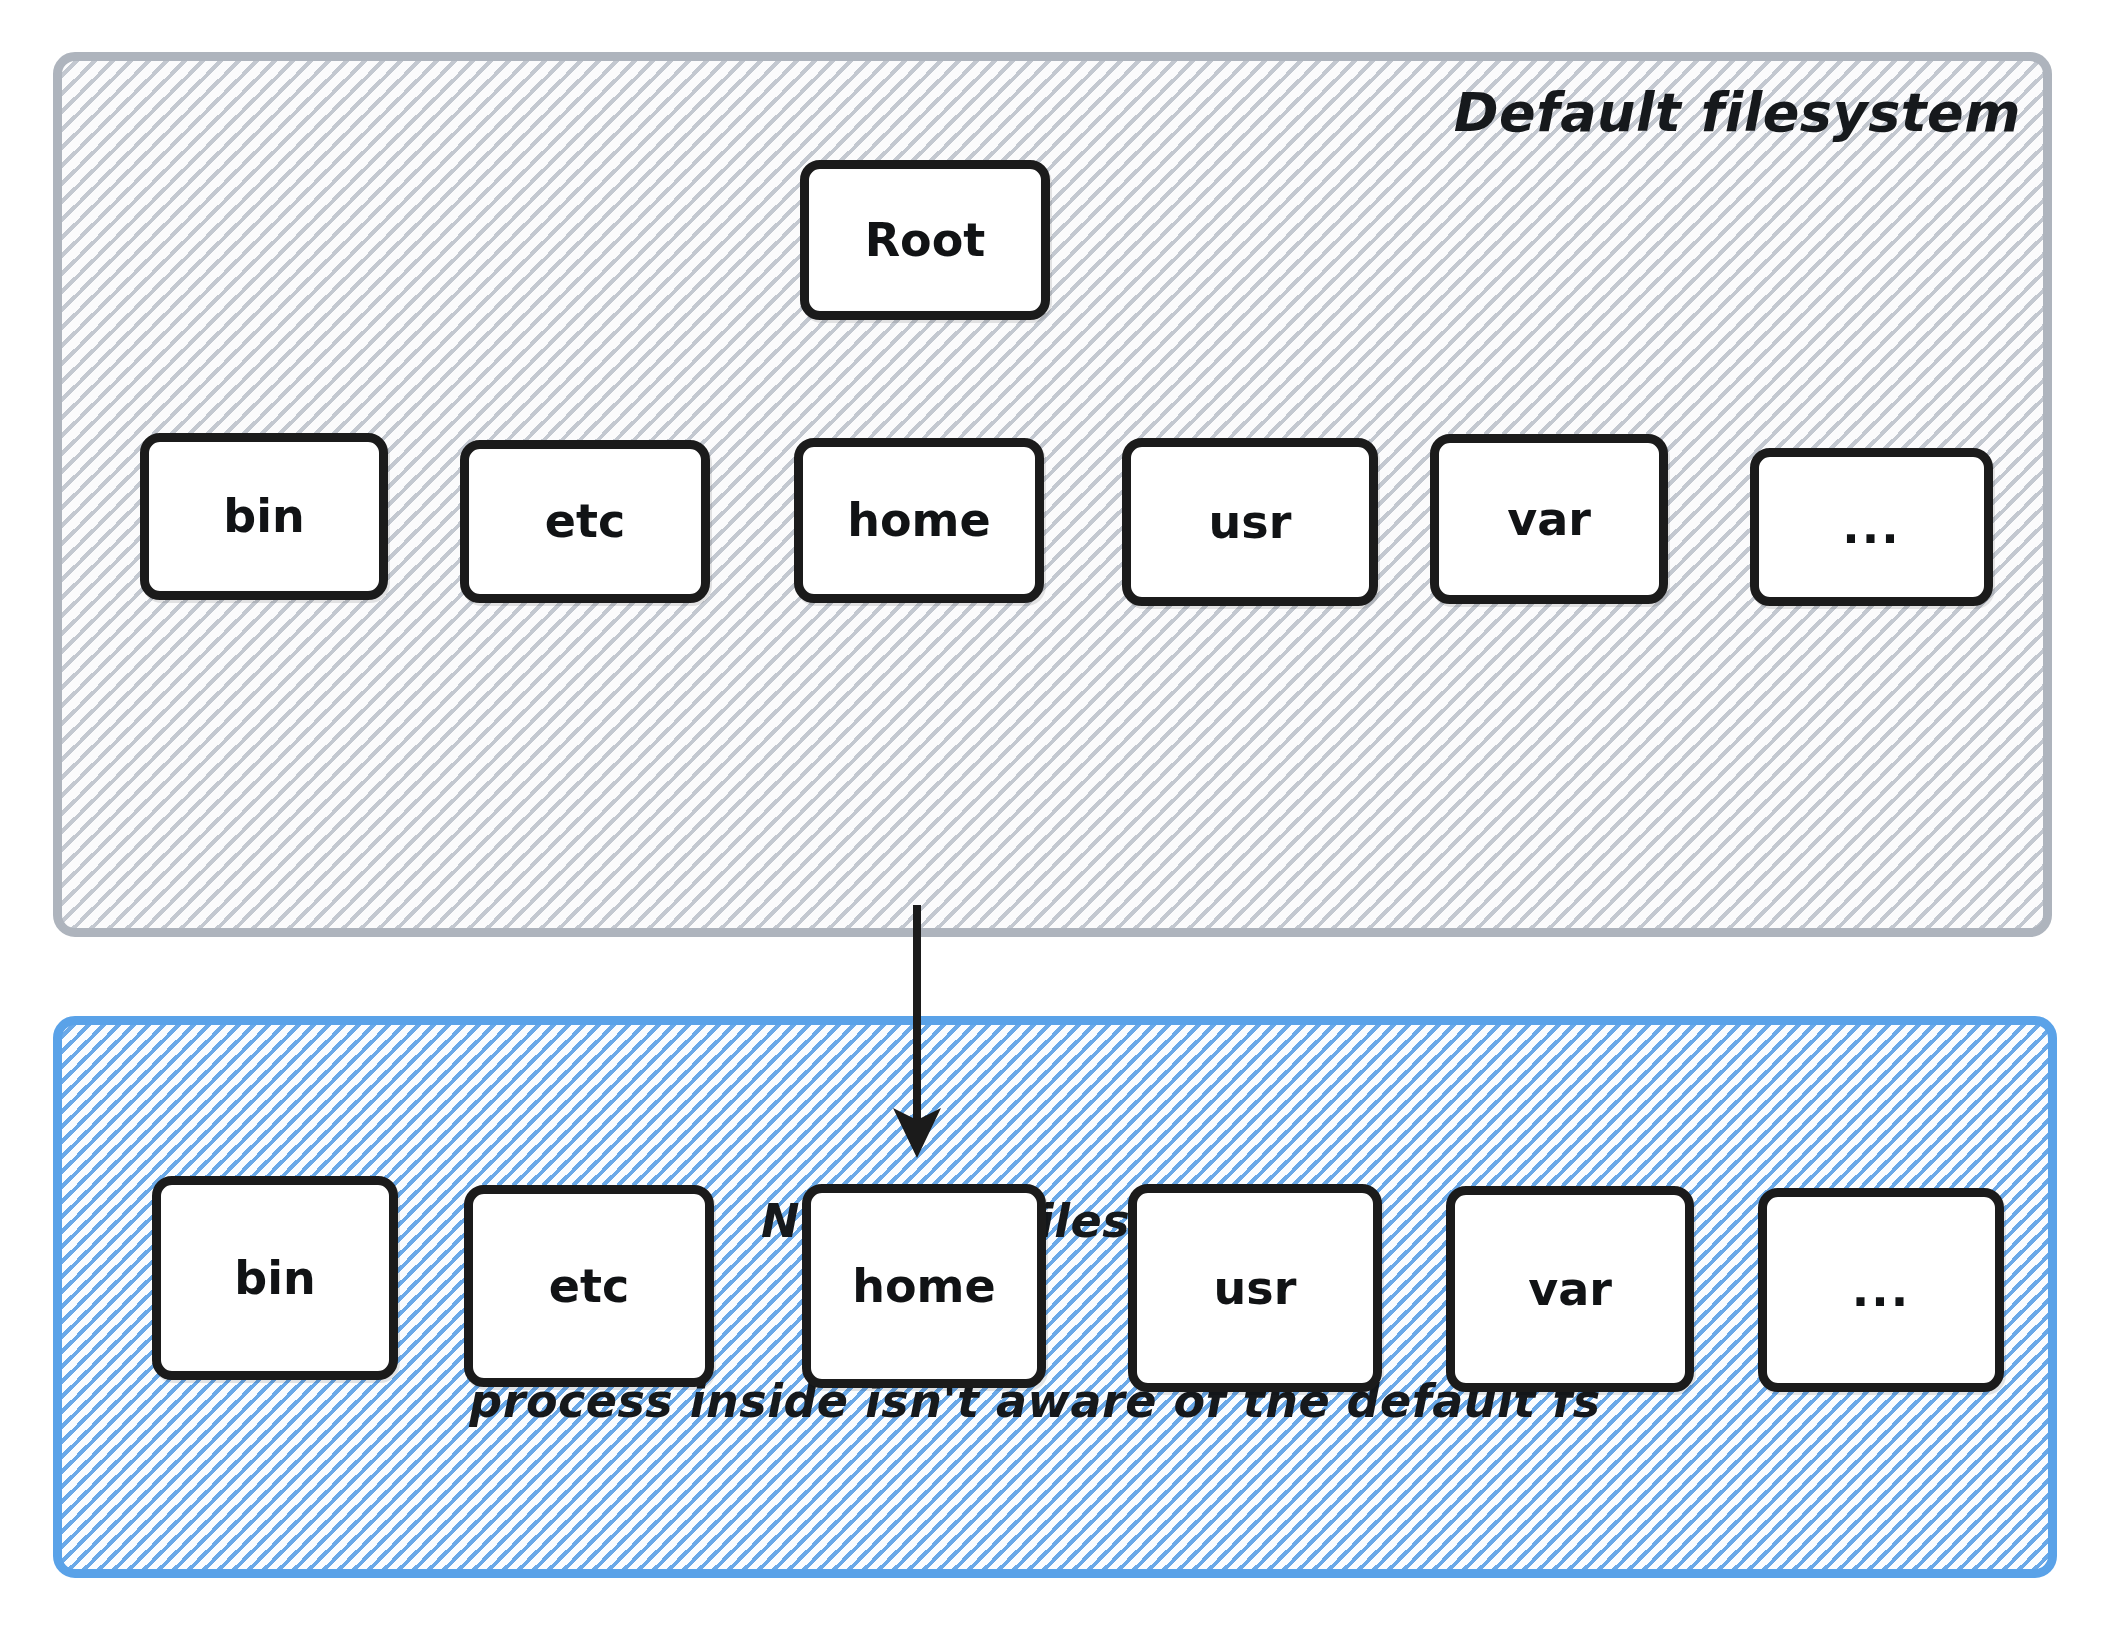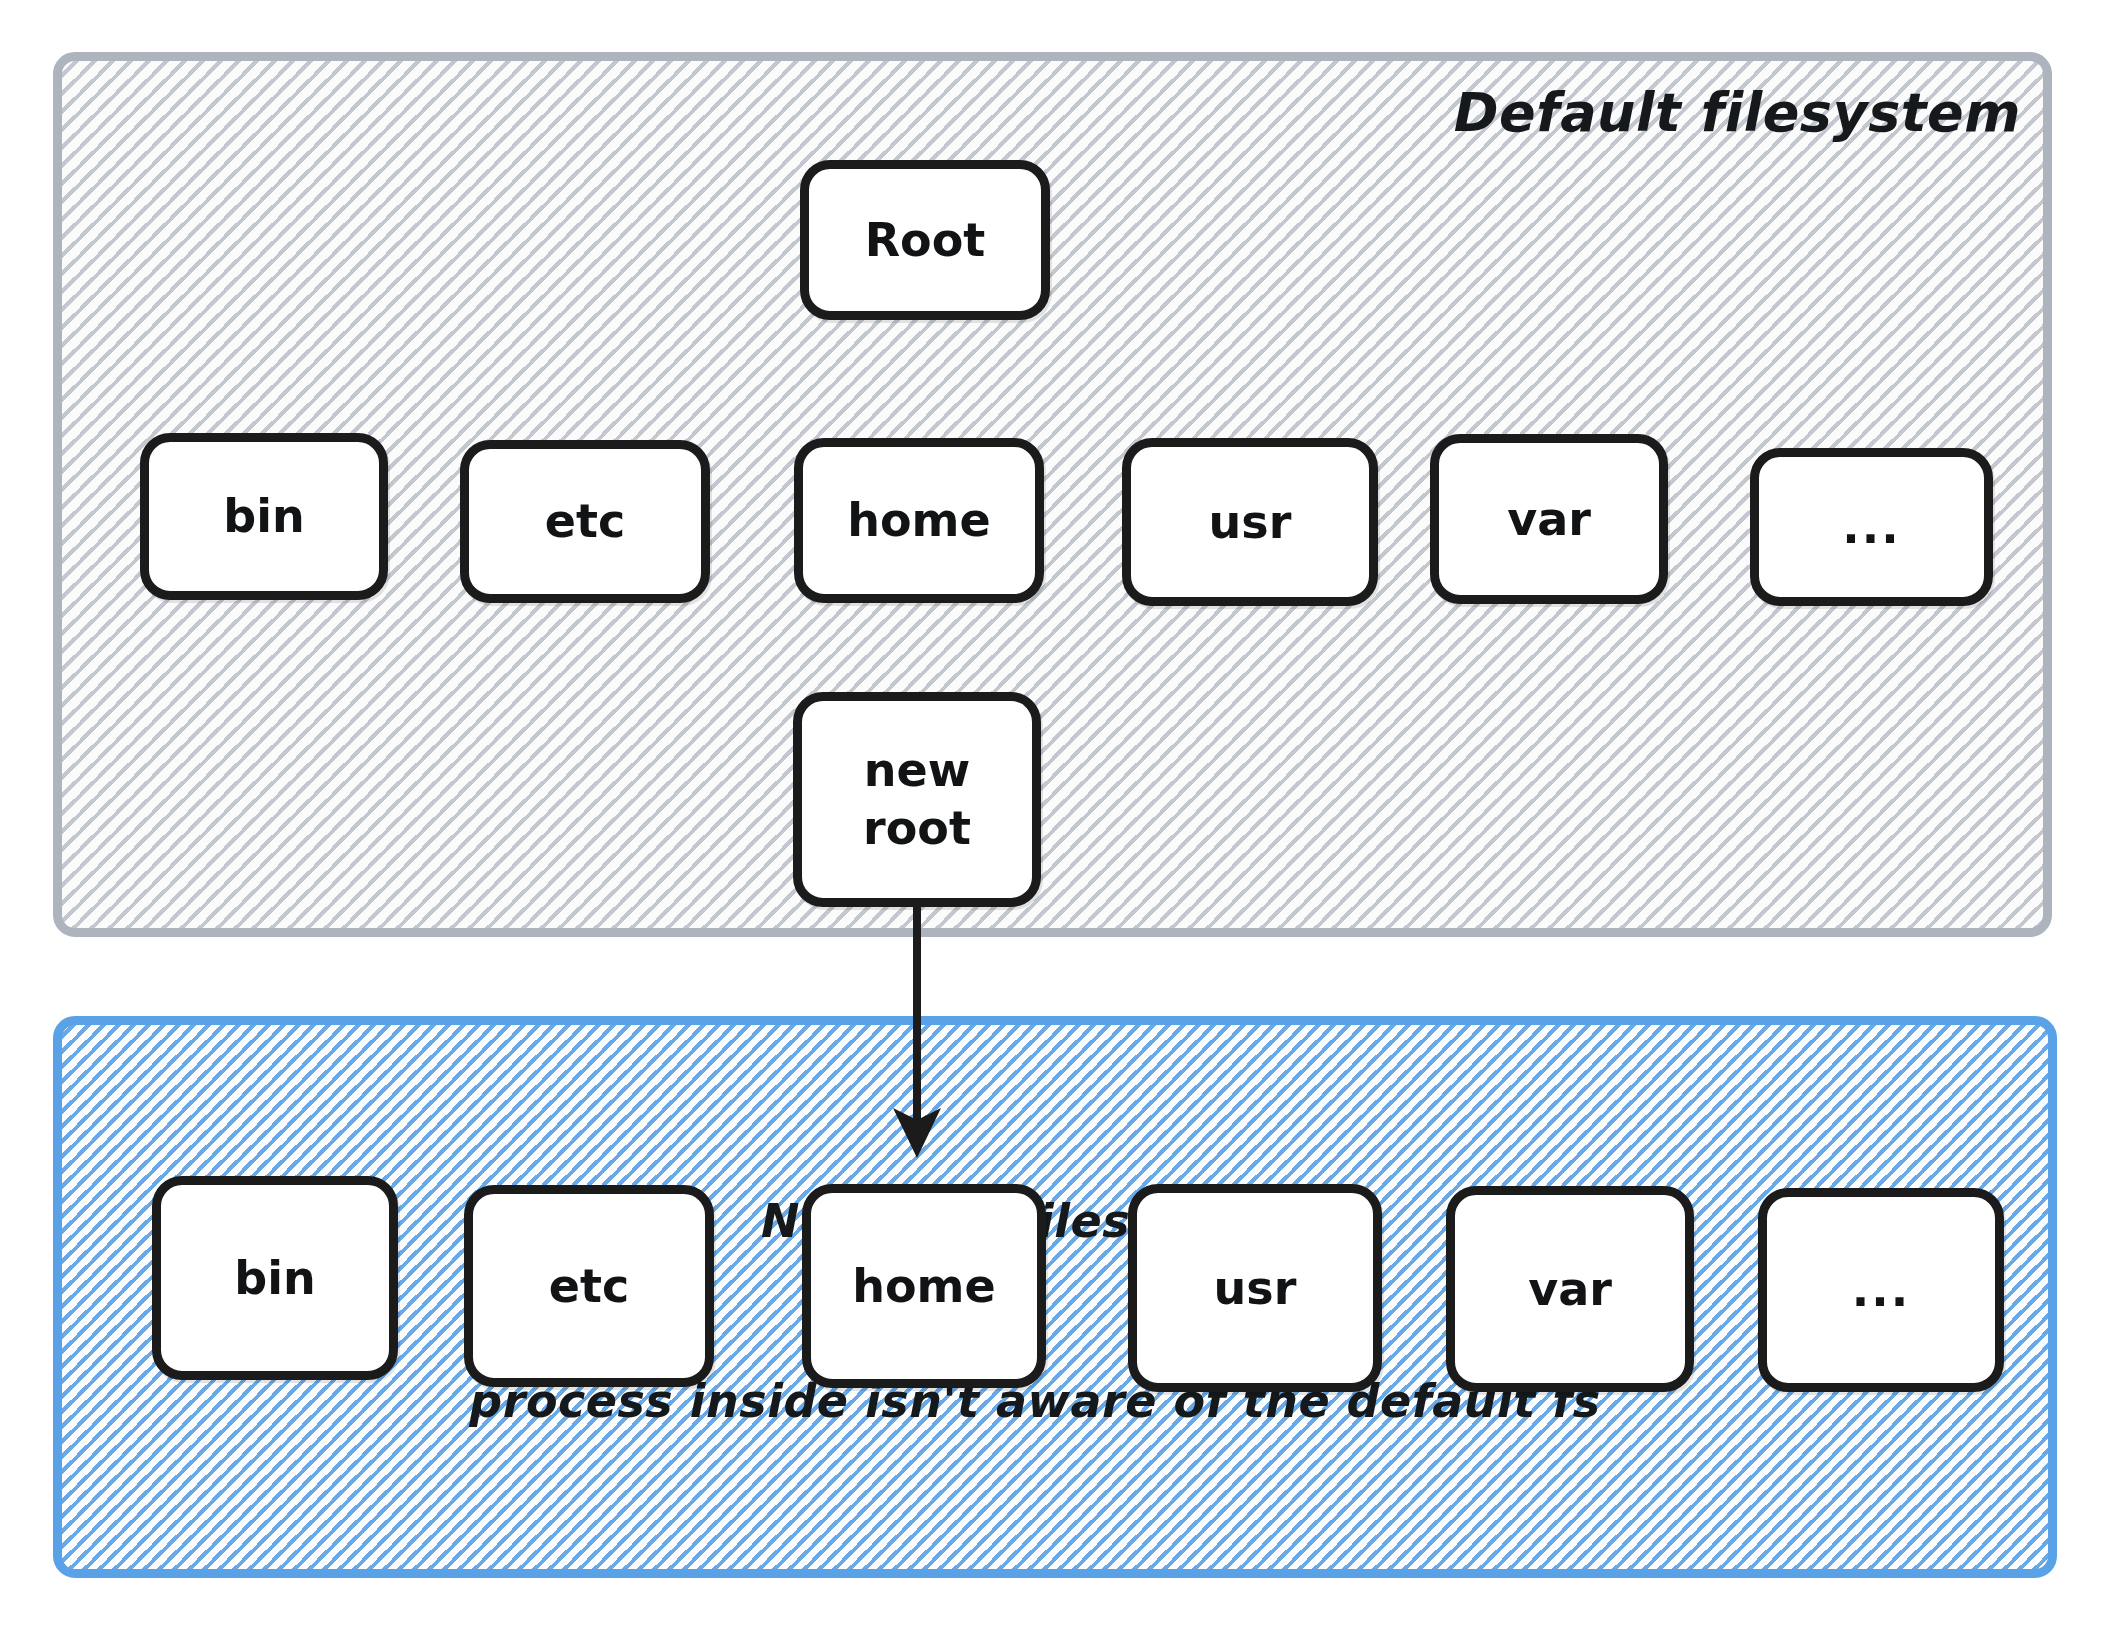--- a/index.html
+++ b/index.html
@@ -92,21 +92,21 @@
     line-height: 1.30;
     text-align: center;
   }
 
   
   .node {
     position: absolute;
     box-sizing: border-box;
     background: #ffffff;
     border: 9px solid #1b1b1b;
-    border-radius: 30px;
+    border-radius: 20px;
     display: flex;
     align-items: center;
     justify-content: center;
     text-align: center;
     color: #111315;
     font-family: "DejaVu Sans", sans-serif;
     font-weight: bold;
     font-size: 46px;
     line-height: 1.15;
     box-shadow: 2px 3px 0 rgba(0,0,0,0.10);
@@ -161,24 +161,20 @@
   </div>
 
   <div class="node" style="left:1430px; top:434px; width:238px; height:170px;">
     <span>var</span>
   </div>
 
   <div class="node" style="left:1750px; top:448px; width:243px; height:158px;">
     <span class="ellipsis">...</span>
   </div>
 
-  <div class="node two-line" style="left:793px; top:692px; width:248px; height:215px;">
-    <span>new
-root</span>
-  </div>
 
   <div class="panel panel-newroot">
     <div class="panel-caption caption-newroot">
       <div>New root filesystem,</div>
       <div>process inside isn't aware of the default fs</div>
     </div>
   </div>
 
   <div class="node" style="left:152px; top:1176px; width:246px; height:204px;">
     <span>bin</span>

